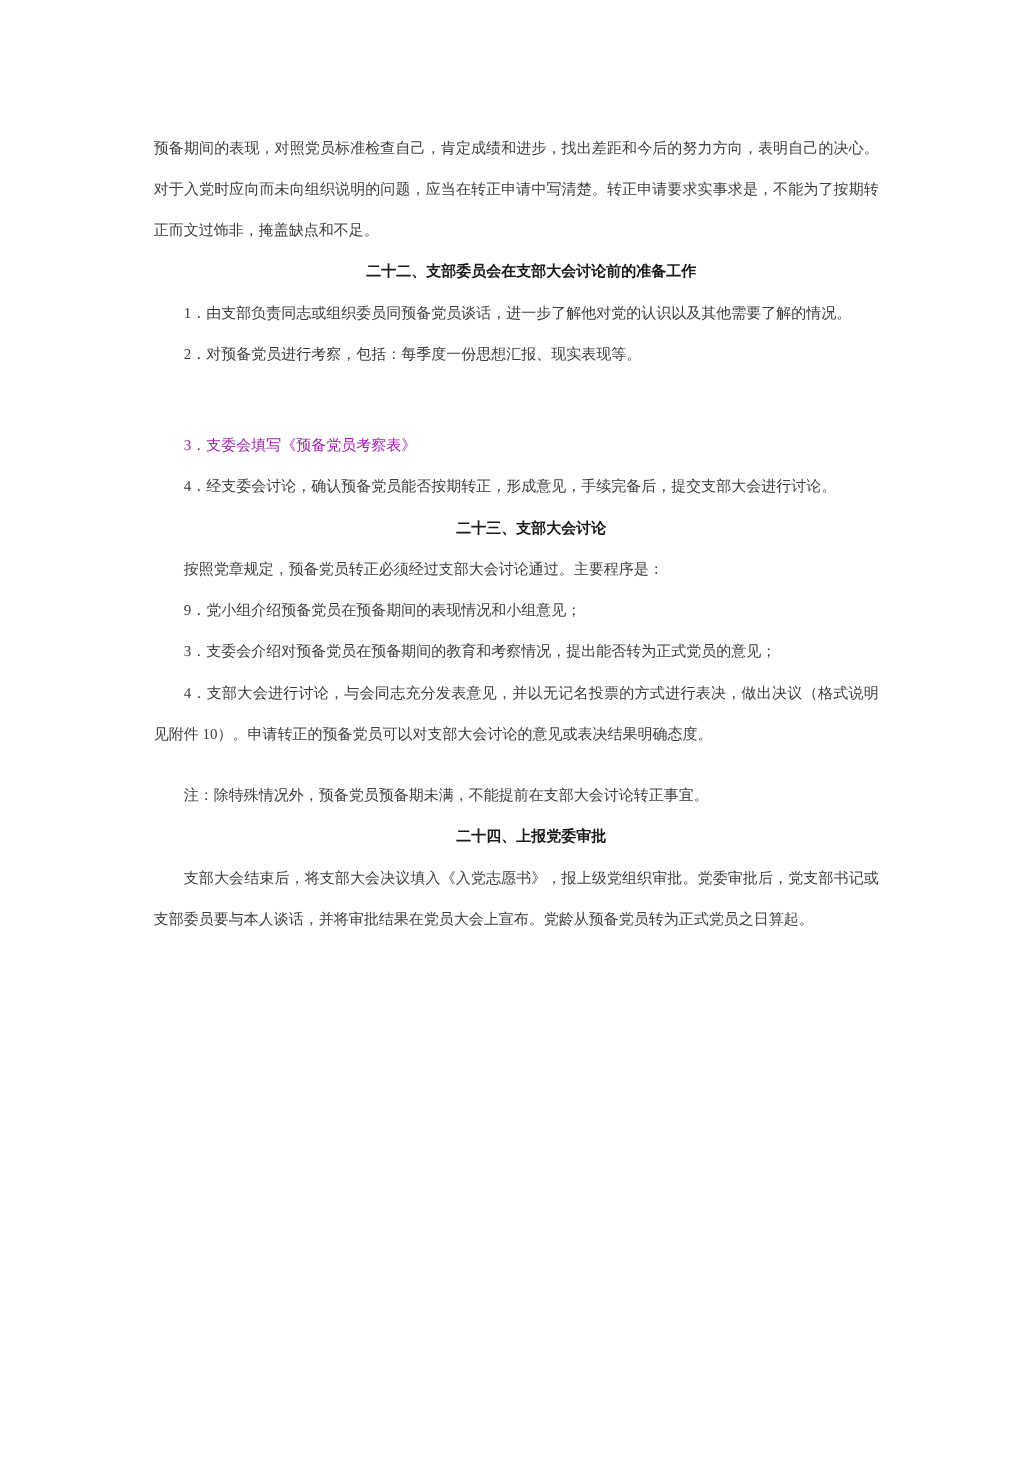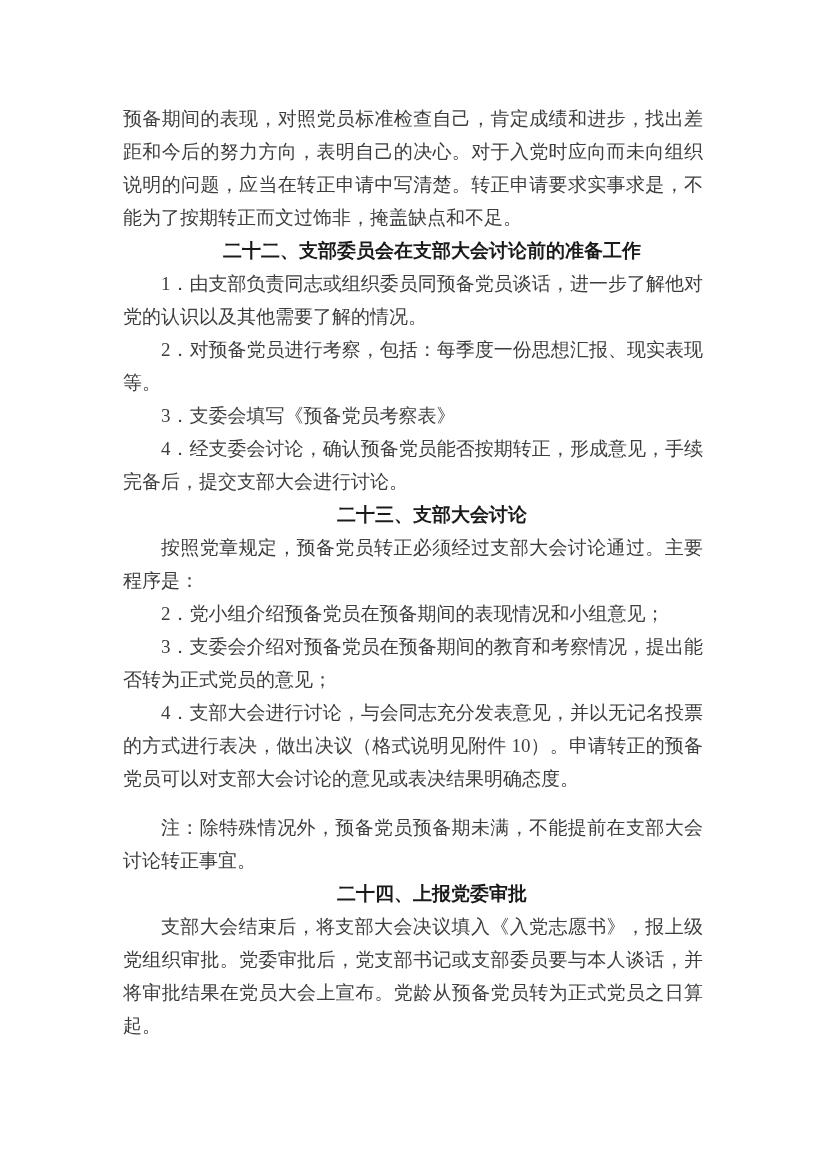--- a/index.html
+++ b/index.html
@@ -17,21 +17,21 @@
   }
   .content {
     position: absolute;
     left: 123px;
     top: 102px;
     width: 580px;
   }
   .content p {
     margin: 0;
     padding: 0;
-    font-size: 19px;
+    font-size: 12px;
     line-height: 33px;
     color: #3d3d3d;
     text-align: justify;
     text-justify: inter-ideograph;
     text-indent: 2em;
     word-break: break-all;
   }
   .content p.no-indent {
     text-indent: 0;
   }
@@ -43,24 +43,24 @@
 </style>
 </head>
 <body>
 
 <div class="page" style="background: rgb(255, 255, 255);">
   <div class="content" id="document-content">
       <p class=" no-indent" style="color: rgb(61, 61, 61);">预备期间的表现，对照党员标准检查自己，肯定成绩和进步，找出差距和今后的努力方向，表明自己的决心。对于入党时应向而未向组织说明的问题，应当在转正申请中写清楚。转正申请要求实事求是，不能为了按期转正而文过饰非，掩盖缺点和不足。</p>
       <p class="heading" style="color: rgb(26, 26, 26);">二十二、支部委员会在支部大会讨论前的准备工作</p>
       <p class="" style="color: rgb(61, 61, 61); font-family: Liberation Serif, serif;">1．由支部负责同志或组织委员同预备党员谈话，进一步了解他对党的认识以及其他需要了解的情况。</p>
       <p class="" style="color: rgb(61, 61, 61);">2．对预备党员进行考察，包括：每季度一份思想汇报、现实表现等。</p>
-      <p class="" style="color: #404040;">3．支委会填写《预备党员考察表》</p>
+      <p class="" style="color: #a21caf; margin-top: 40px;">3．支委会填写《预备党员考察表》</p>
       <p class="" style="color: rgb(61, 61, 61);">4．经支委会讨论，确认预备党员能否按期转正，形成意见，手续完备后，提交支部大会进行讨论。</p>
       <p class="heading" style="color: rgb(26, 26, 26);">二十三、支部大会讨论</p>
       <p class="" style="color: rgb(61, 61, 61);">按照党章规定，预备党员转正必须经过支部大会讨论通过。主要程序是：</p>
-      <p class="" style="color: rgb(61, 61, 61);">2．党小组介绍预备党员在预备期间的表现情况和小组意见；</p>
+      <p class="" style="color: rgb(61, 61, 61);">9．党小组介绍预备党员在预备期间的表现情况和小组意见；</p>
       <p class="" style="color: rgb(61, 61, 61);">3．支委会介绍对预备党员在预备期间的教育和考察情况，提出能否转为正式党员的意见；</p>
       <p class="" style="color: rgb(61, 61, 61);">4．支部大会进行讨论，与会同志充分发表意见，并以无记名投票的方式进行表决，做出决议（格式说明见附件 10）。申请转正的预备党员可以对支部大会讨论的意见或表决结果明确态度。</p>
       <p class="" style="color: rgb(61, 61, 61); margin-top: 16px;">注：除特殊情况外，预备党员预备期未满，不能提前在支部大会讨论转正事宜。</p>
       <p class="heading" style="color: rgb(26, 26, 26);">二十四、上报党委审批</p>
       <p class="" style="color: rgb(61, 61, 61);">支部大会结束后，将支部大会决议填入《入党志愿书》，报上级党组织审批。党委审批后，党支部书记或支部委员要与本人谈话，并将审批结果在党员大会上宣布。党龄从预备党员转为正式党员之日算起。</p>
     </div>
 </div>
 
 </body></html>

